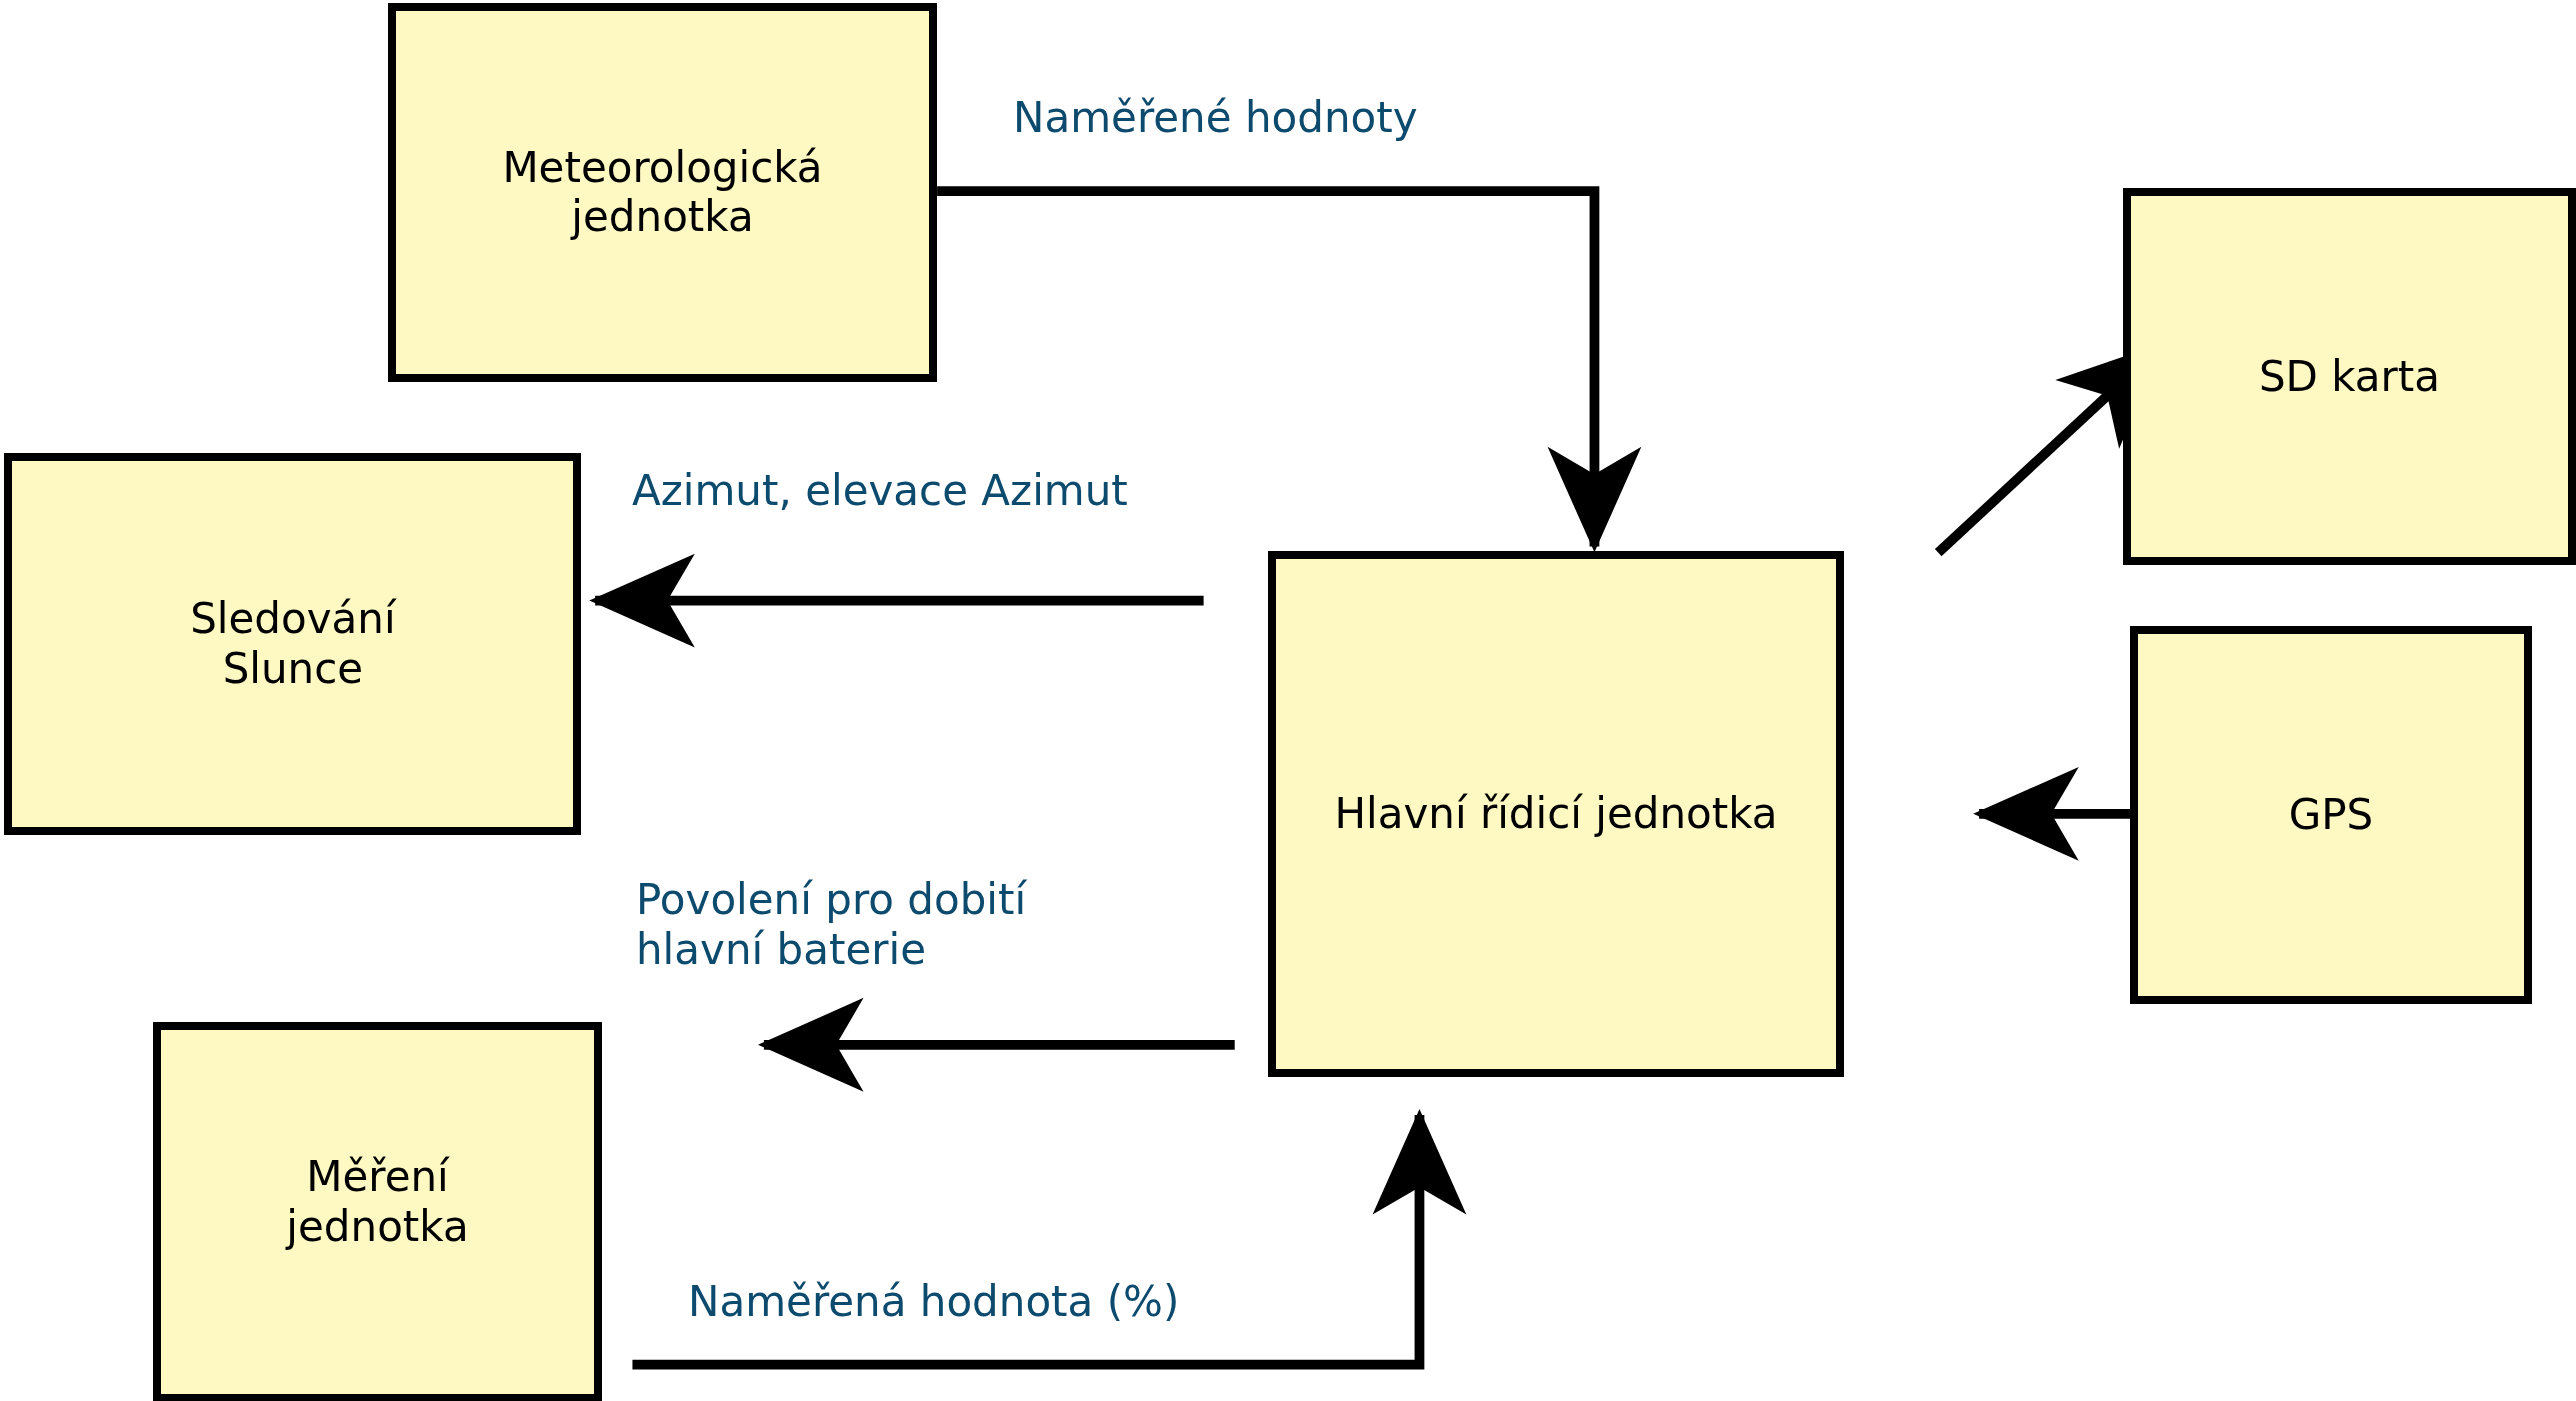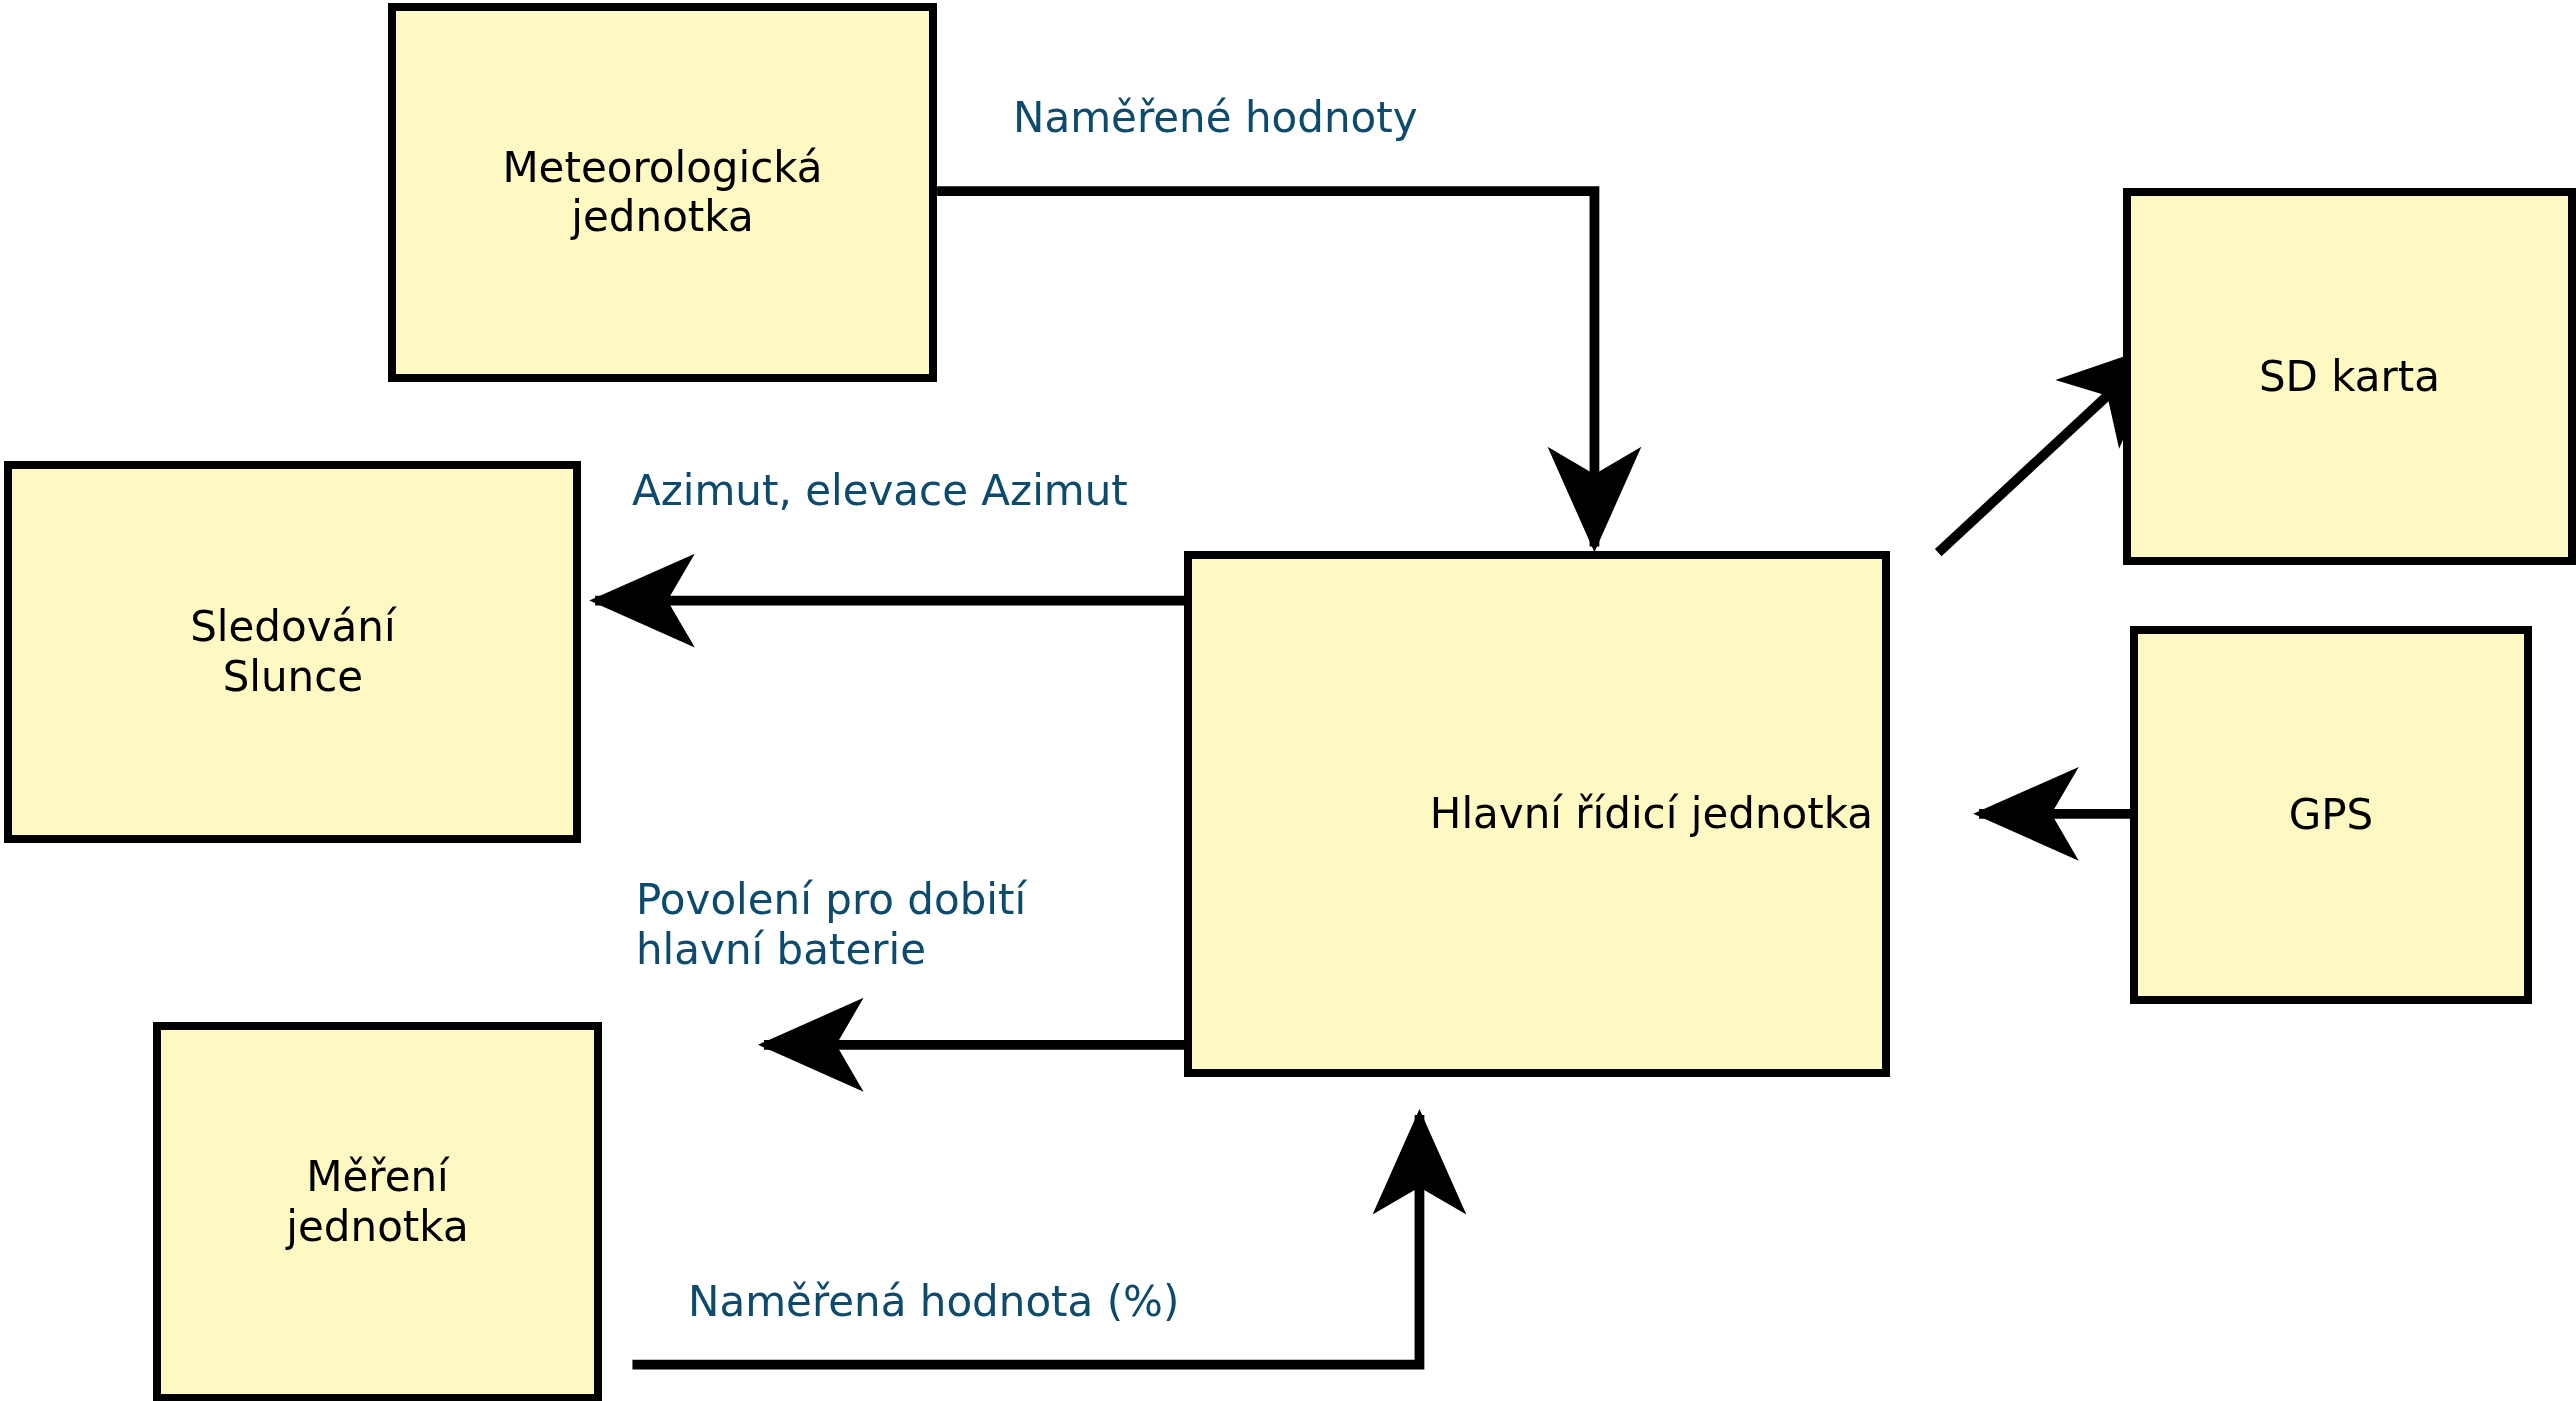--- a/index.html
+++ b/index.html
@@ -76,31 +76,31 @@
     <path d="M 2182,622 L 2432,390" fill="none" stroke="#000000" stroke-width="11" marker-end="url(#arrowhead)"></path>
 
     <path d="M 2398,916 L 2228,916" fill="none" stroke="#000000" stroke-width="11" marker-end="url(#arrowhead)"></path>
   </svg>
 
   <div class="node-box" style="left:388px; top:2.7px; width:549px; height:379px;">
     <span class="node-label">Meteorologická
 jednotka</span>
   </div>
 
-  <div class="node-box" style="left:4.4px; top:453px; width:577px; height:382px;margin-top:8px;">
+  <div class="node-box" style="left:4.4px; top:453px; width:577px; height:382px;">
     <span class="node-label">Sledování
 Slunce</span>
   </div>
 
   <div class="node-box" style="left:153px; top:1022px; width:449px; height:380px;">
     <span class="node-label" style="margin-top:-21px;">Měření
 jednotka</span>
   </div>
 
-  <div class="node-box" style="left:1184px; top:551px; width:706px; height:526px;justify-content:flex-end;">
+  <div class="node-box" style="left:1268px; top:551px; width:576px; height:526px;">
     <span class="node-label">Hlavní řídicí jednotka</span>
   </div>
 
   <div class="node-box" style="left:2123px; top:188px; width:453px; height:377px;">
     <span class="node-label">SD karta</span>
   </div>
 
   <div class="node-box" style="left:2130px; top:626px; width:402px; height:378px;">
     <span class="node-label">GPS</span>
   </div>

